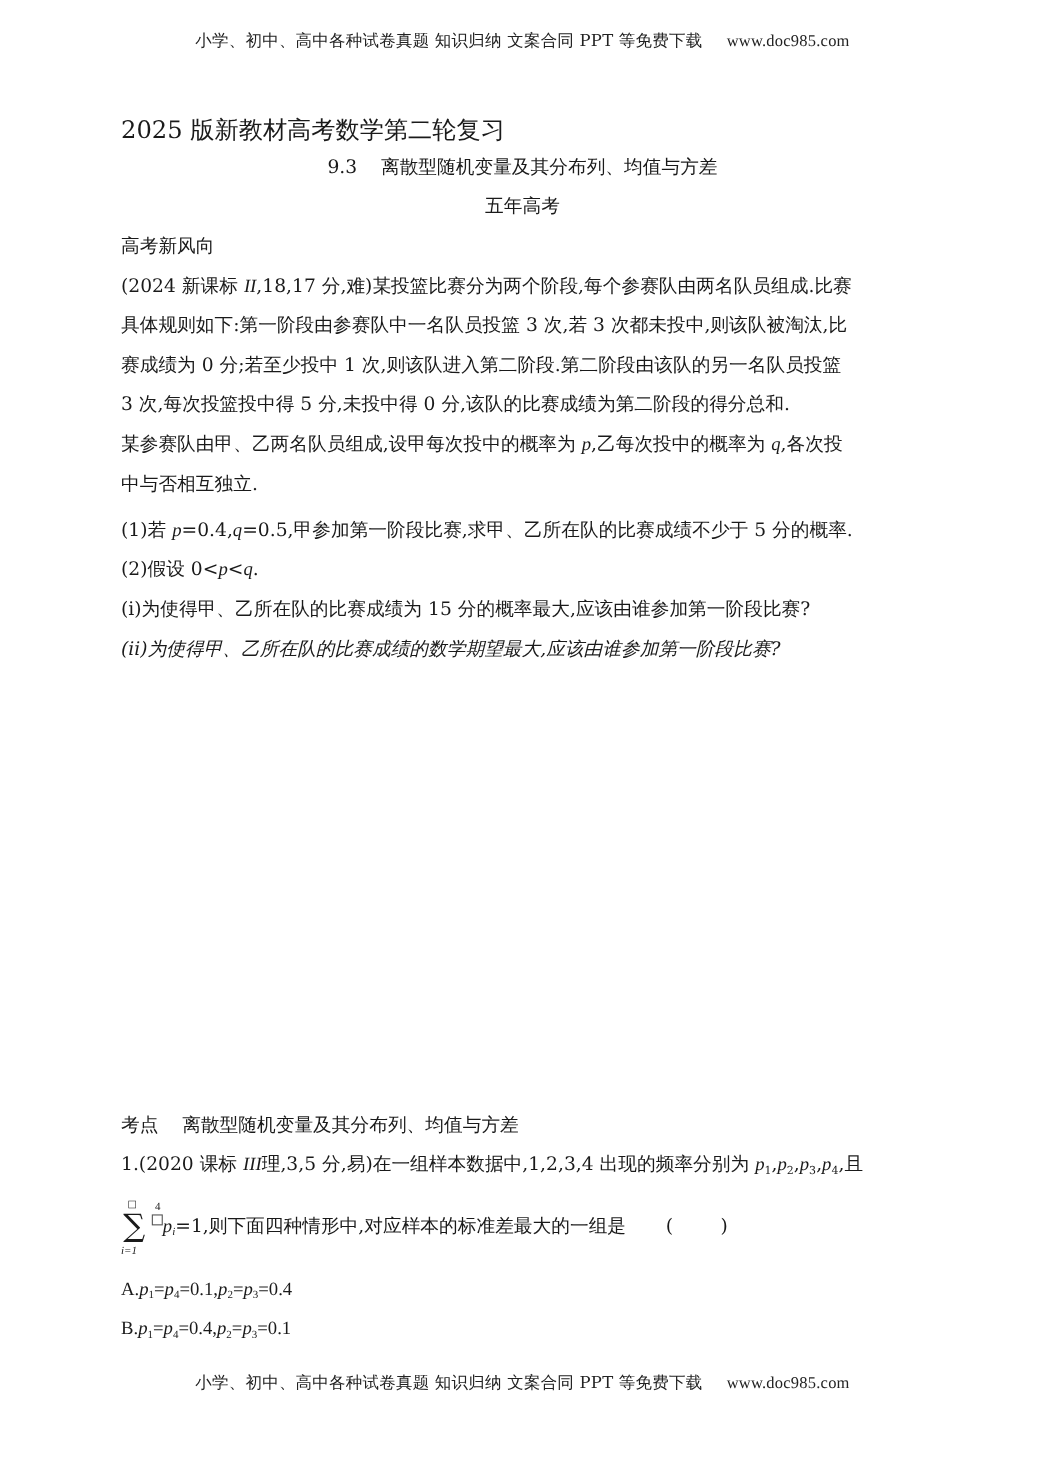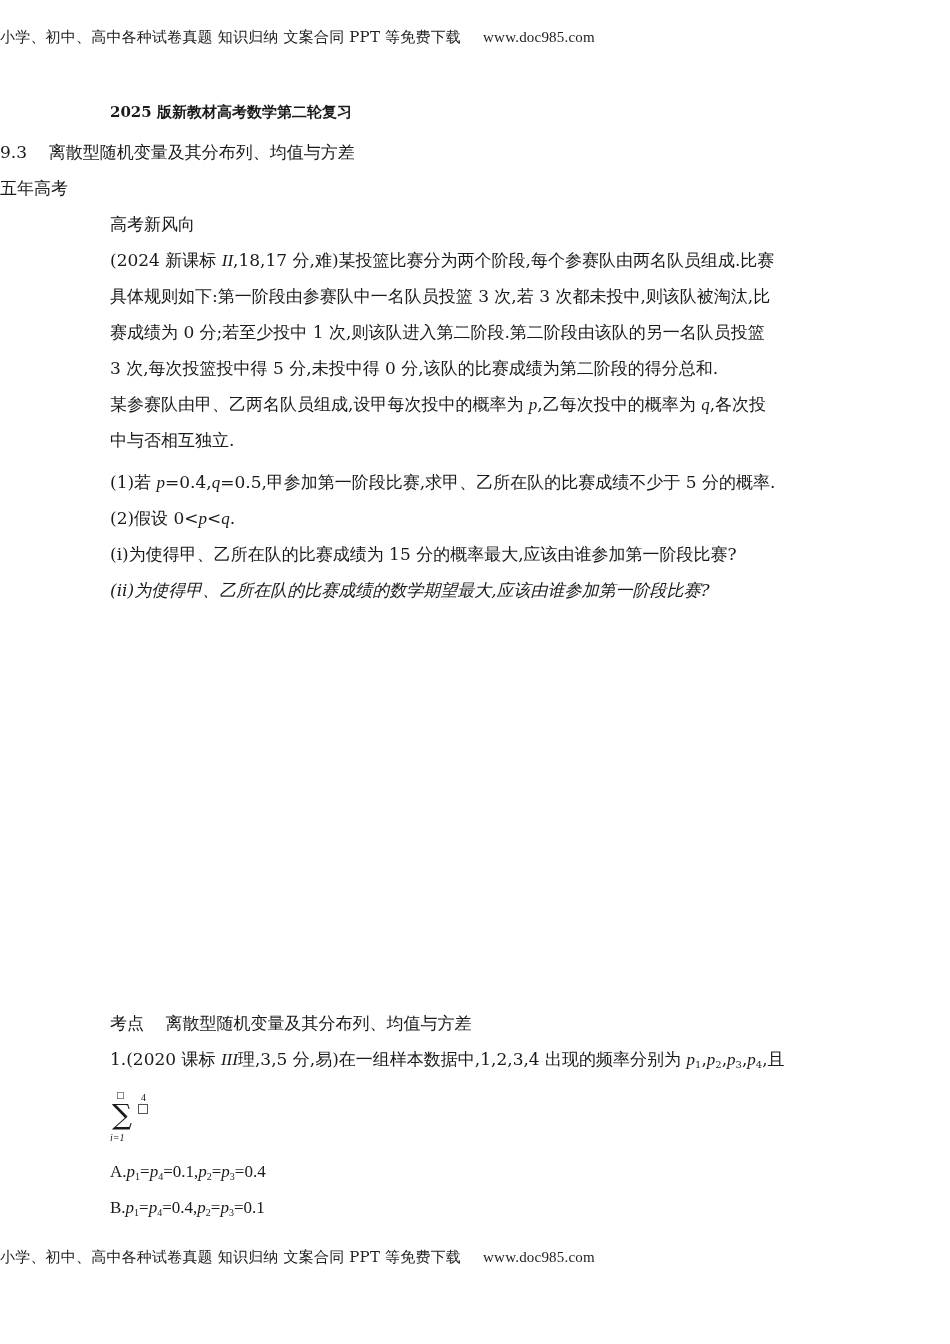--- a/index.html
+++ b/index.html
@@ -5,22 +5,22 @@
     html, body { margin: 0; padding: 0; background: #ffffff; }
     body {
       width: 950px; height: 1344px; position: relative; overflow: hidden;
       font-family: "DejaVu Serif", "Liberation Serif", serif;
       color: #1a1a1a;
     }
     .abs { position: absolute; white-space: nowrap; }
     .hdr { font-size: 15px; color: #222; letter-spacing: 0.2px; }
     .hdr .url { margin-left: 22px; font-family: "Liberation Serif", serif; }
     .body-text { font-size: 17px; line-height: 34px; }
-    .bold { font-weight: bold; font-size: 15px; }
-    .center { left: 0; width: 950px; }
+    .bold { font-weight: normal; font-size: 22px; }
+    .center { left: 0; width: 950px; text-align: center; }
     i { font-family: "Liberation Serif", serif; }
     .num { font-family: "Liberation Serif", serif; }
     sub { font-size: 10px; vertical-align: -3px; }
     .sigma-block { left: 110px; top: 1092px; height: 56px; width: 740px; }
     .sigma { position: absolute; left: 2px; top: 6px; font-size: 28px; font-family: "DejaVu Serif", serif; }
     .sig-top { position: absolute; left: 6px; top: -2px; font-size: 9px; }
     .sig-bot { position: absolute; left: 0px; top: 40px; font-size: 10px; font-style: italic; font-family: "Liberation Serif", serif; }
     .sig-four { position: absolute; left: 31px; top: 0px; font-size: 10px; font-family: "Liberation Serif", serif; }
     .sig-box { position: absolute; left: 28px; top: 12px; width: 8px; height: 8px; border: 1px solid #555; }
     .sig-rest { position: absolute; left: 38px; top: 11px; font-size: 17px; }
@@ -64,20 +64,21 @@
 <div class="abs body-text" style="left:110px; top:1042px;">
   <span>1.(2020 课标 </span><i>III</i><span>理,3,5 分,易)在一组样本数据中,1,2,3,4 出现的频率分别为 </span><i>p</i><sub>1</sub>,<i>p</i><sub>2</sub>,<i>p</i><sub>3</sub>,<i>p</i><sub>4</sub><span>,且</span>
 </div>
 
 <div class="abs sigma-block">
   <span class="sig-top">□</span>
   <span class="sigma">∑</span>
   <span class="sig-bot">i=1</span>
   <span class="sig-four">4</span>
   <span class="sig-box"></span>
+  <span class="sig-rest"><i>p</i><sub><i>i</i></sub><span>=1,则下面四种情形中,对应样本的标准差最大的一组是</span><span class="paren" style="white-space:pre;">(        )</span></span>
 </div>
 
 <div class="abs body-text num" style="left:110px; top:1155px;">
   <span>A.</span><i>p</i><sub>1</sub>=<i>p</i><sub>4</sub>=<span>0.1</span>,<i>p</i><sub>2</sub>=<i>p</i><sub>3</sub>=<span>0.4</span>
 </div>
 <div class="abs body-text num" style="left:110px; top:1191px;">
   <span>B.</span><i>p</i><sub>1</sub>=<i>p</i><sub>4</sub>=<span>0.4</span>,<i>p</i><sub>2</sub>=<i>p</i><sub>3</sub>=<span>0.1</span>
 </div>
 
 <div class="abs hdr center" style="top:1248px;">

